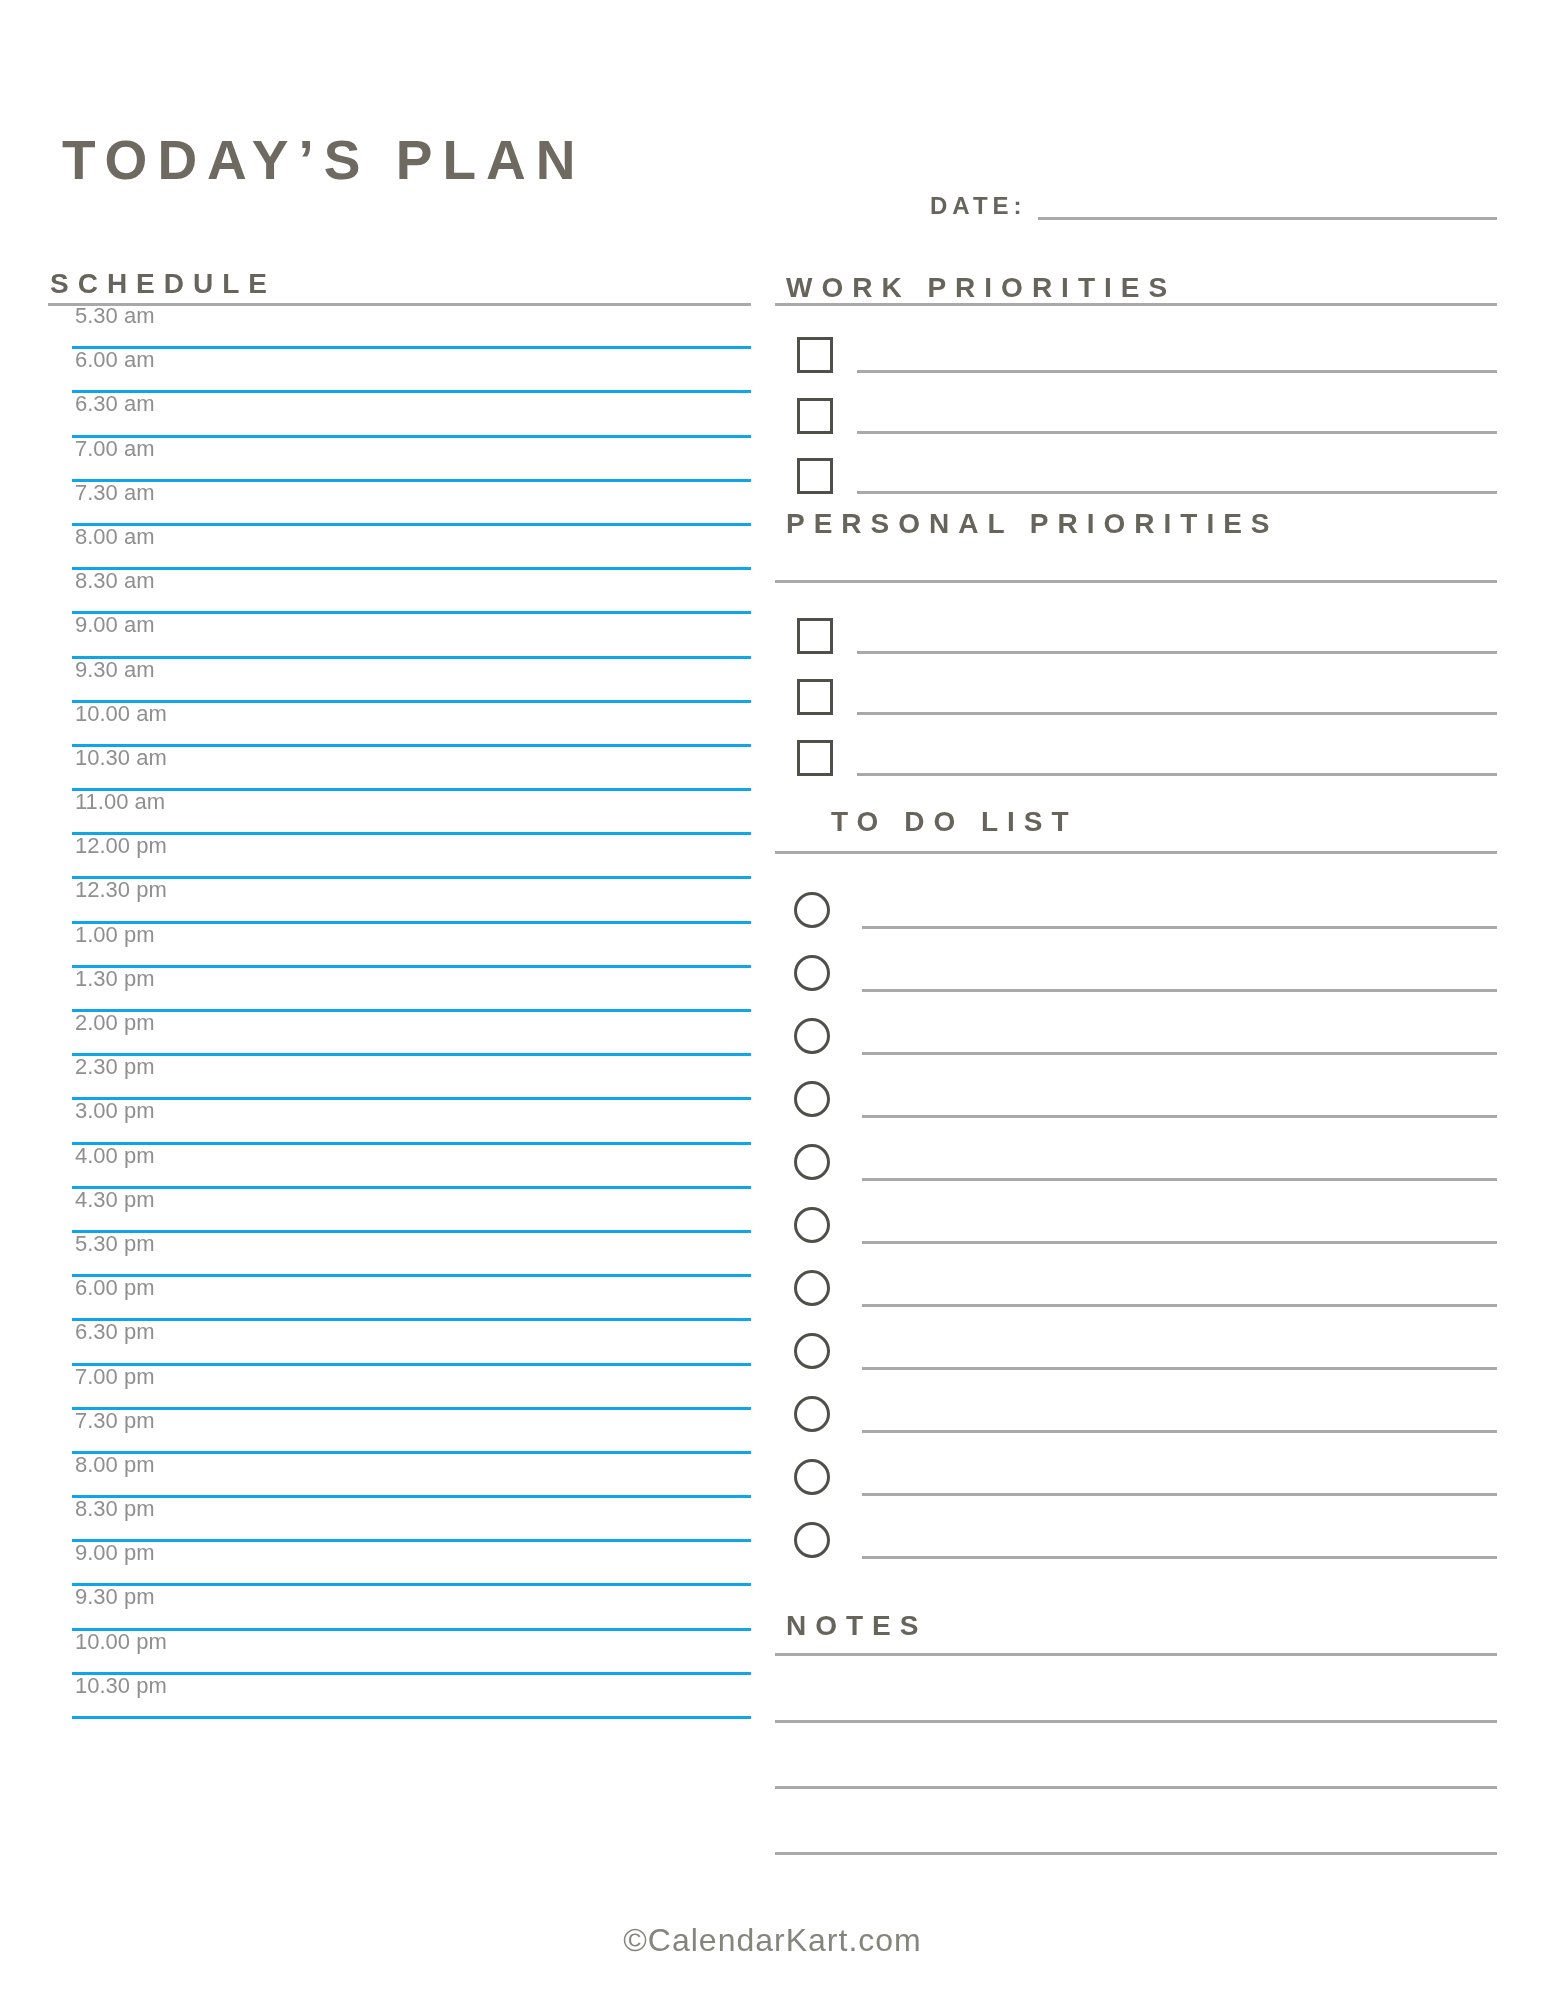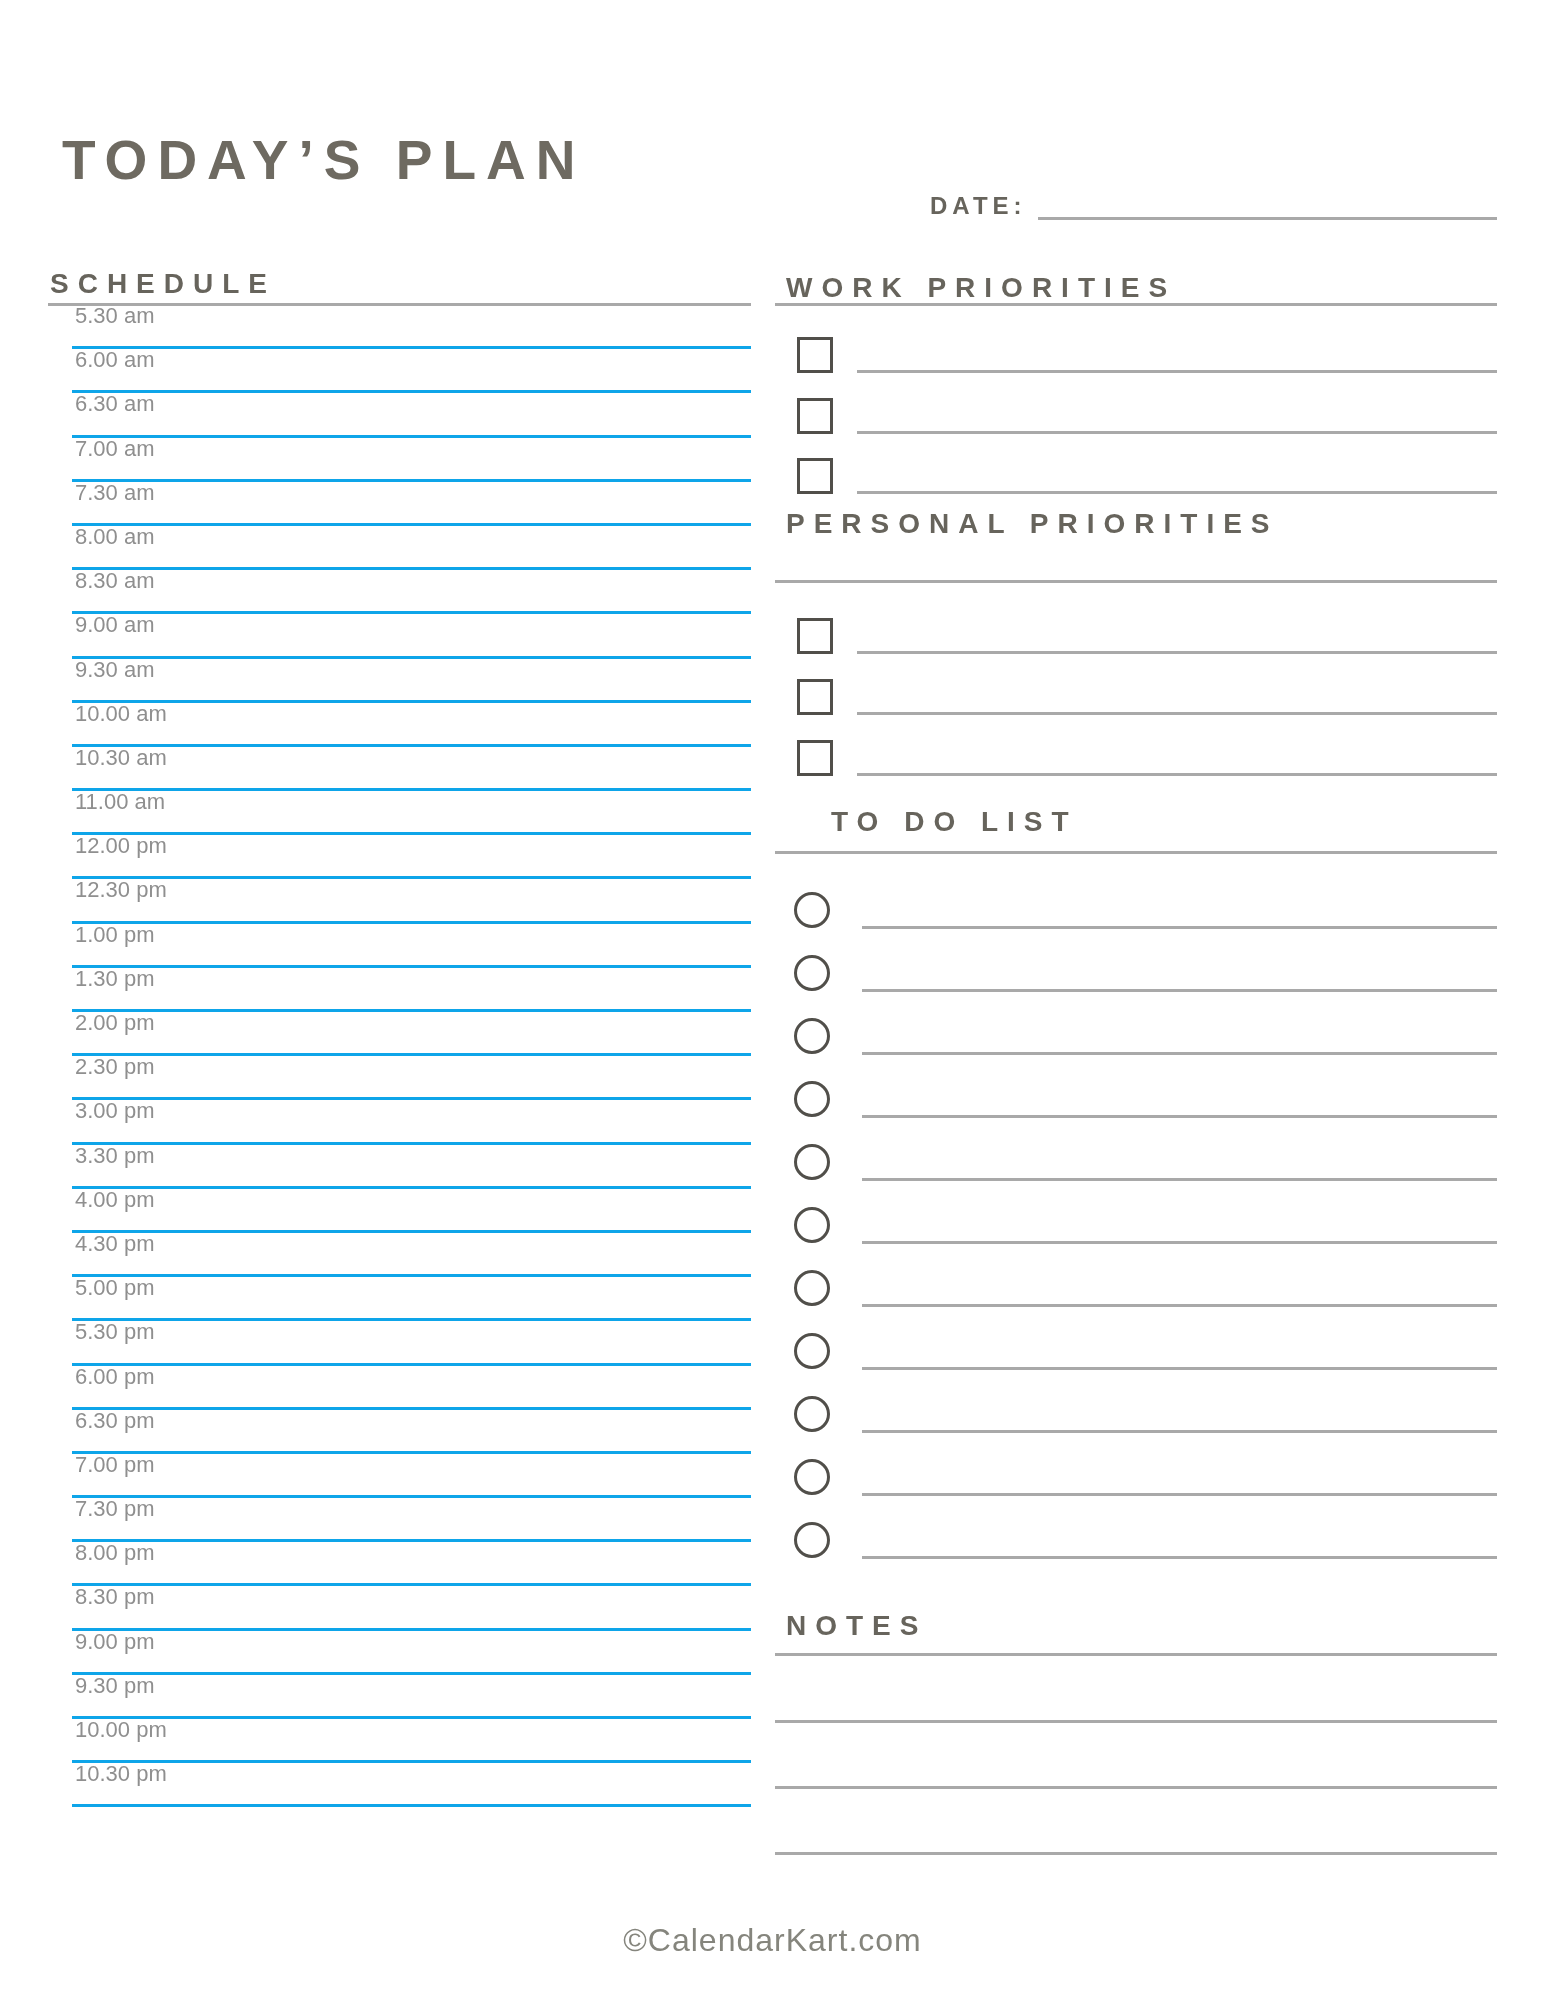--- a/index.html
+++ b/index.html
@@ -162,30 +162,24 @@
       <div class="sched-row">
         <span class="sched-label">2.00 pm</span>
       </div>
       <div class="sched-row">
         <span class="sched-label">2.30 pm</span>
       </div>
       <div class="sched-row">
         <span class="sched-label">3.00 pm</span>
       </div>
       <div class="sched-row">
-        <span class="sched-label">3.30 pm</span>
-      </div>
-      <div class="sched-row">
         <span class="sched-label">4.00 pm</span>
       </div>
       <div class="sched-row">
         <span class="sched-label">4.30 pm</span>
-      </div>
-      <div class="sched-row">
-        <span class="sched-label">5.00 pm</span>
       </div>
       <div class="sched-row">
         <span class="sched-label">5.30 pm</span>
       </div>
       <div class="sched-row">
         <span class="sched-label">6.00 pm</span>
       </div>
       <div class="sched-row">
         <span class="sched-label">6.30 pm</span>
       </div>

